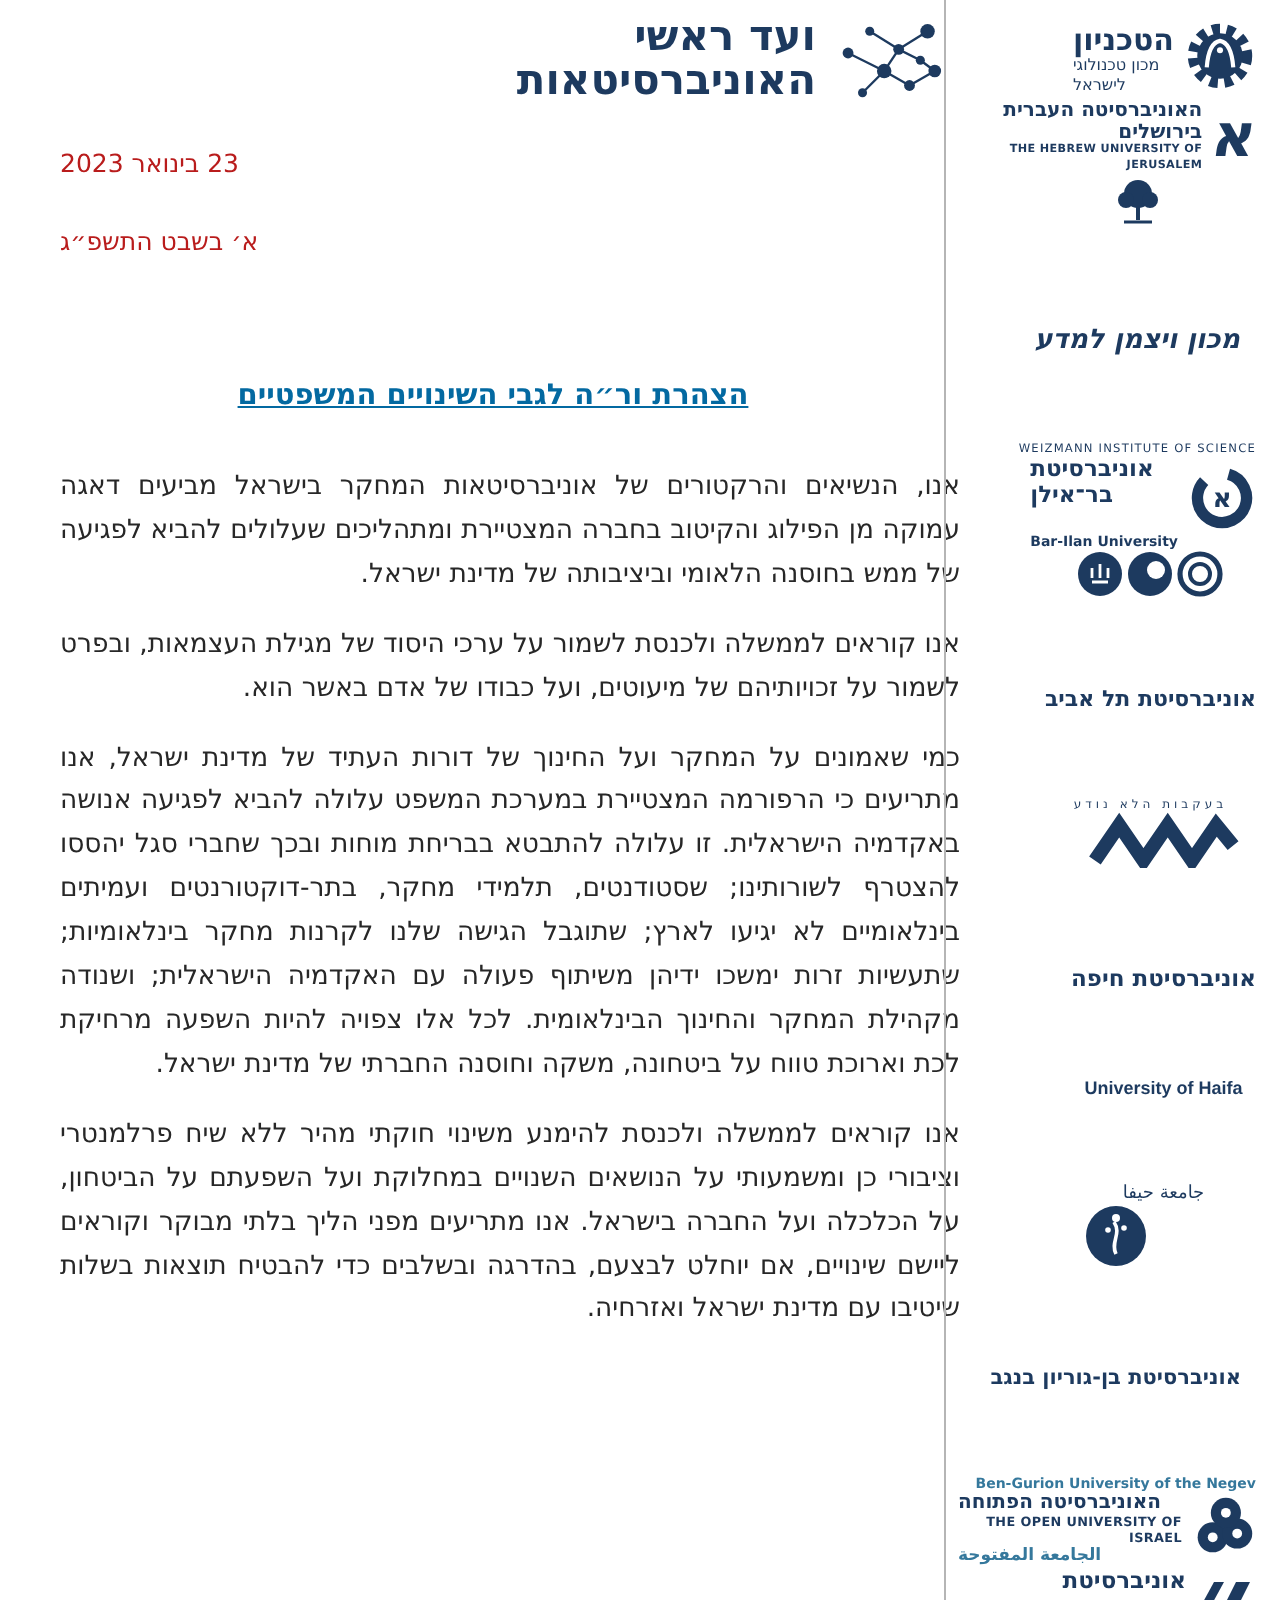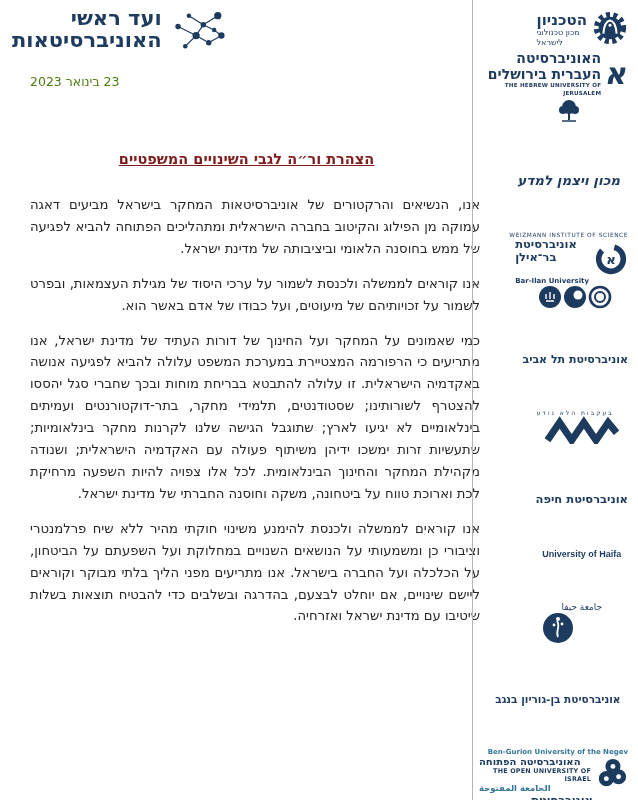--- a/index.html
+++ b/index.html
@@ -2,40 +2,40 @@
 <html lang="he"><head>
 <meta charset="utf-8">
 <style>
   html,body{margin:0;padding:0;}
   body{
     width:638px;height:800px;background:#ffffff;position:relative;overflow:hidden;
     font-family:"DejaVu Sans",sans-serif;color:#262626;
   }
   
   .main{position:absolute;left:0;top:0;width:493px;height:800px;}
-  .vera-header{display:flex;flex-direction:row;align-items:flex-start;
+  .vera-header{display:flex;flex-direction:row;justify-content:flex-end;align-items:flex-start;
     margin:8px 22px 0 12px;gap:7px;direction:ltr;}
   .vera-title{ text-align:right;color:#1d3a5f;font-weight:bold;font-size:21px;line-height:1.04;direction:rtl;}
-  .date-block{margin:16px 0 0 30px;direction:rtl;text-align:left;font-size:12.5px;color:#4d7c0f;width:220px;}
+  .date-block{margin:16px 0 0 30px;direction:rtl;text-align:left;font-size:12.5px;color:#b91c1c;width:220px;}
   .date-line2{margin-top:24px;}
   .doc-title{margin-top:62px;text-align:center;direction:rtl;font-size:14.5px;font-weight:bold;
-    text-decoration:underline;color:#7f1d1d;}
+    text-decoration:underline;color:#0369a1;}
   .paragraphs{margin:27px 13px 0 30px;direction:rtl;text-align:justify;font-size:13.2px;
     line-height:1.66;color:#272727;}
   .paragraphs p{margin:0 0 13px 0;}
   
   .sidebar{position:absolute;right:0;top:0;width:166px;height:800px;box-sizing:border-box;
     border-left:1px solid #b5b5b5;display:flex;flex-direction:column;justify-content:space-between;
     align-items:flex-end;padding:10px 10px 34px 6px;}
   .uni{direction:rtl;display:flex;align-items:center;gap:5px;text-align:right;color:#1d3a5f;}
   .uni .col{display:flex;flex-direction:column;align-items:flex-end;}
   .uni-col{direction:rtl;display:flex;flex-direction:column;align-items:center;text-align:center;color:#1d3a5f;gap:42px;}
   .t-name{font-weight:bold;font-size:15px;line-height:1;}
   .t-sub{font-size:8px;line-height:1.25;}
-  .hu-heb{font-size:14px;font-weight:bold;}
+  .hu-heb{font-size:10px;font-weight:bold;}
   .caps{font-size:5.6px;font-weight:bold;letter-spacing:.2px;line-height:1.4;}
   .hu-aleph{font-size:30px;font-weight:bold;color:#1d3a5f;transform:skewX(-8deg);line-height:1;}
   .wz-script{font-weight:bold;font-style:italic;font-size:13.5px;margin-top:2px;}
   .wz-caps{font-size:5.8px;letter-spacing:.6px;margin-top:2px;}
   .bi-name{font-weight:bold;font-size:11.5px;line-height:1.2;}
   .bi-sub{font-size:7px;font-weight:bold;margin-top:12px;}
   .tau-circles{display:flex;flex-direction:row;gap:1px;direction:ltr;}
   .tau-name{font-weight:bold;font-size:11px;margin-top:2px;}
   .tau-sub{font-size:6px;letter-spacing:2px;margin-top:1px;}
   .hf-name{font-weight:bold;font-size:11.5px;margin-top:2px;}
@@ -79,26 +79,27 @@
         <circle class="dot" cx="44" cy="38" r="3"></circle>
         <circle class="dot" cx="22" cy="8" r="2.5"></circle>
         <circle class="dot" cx="10" cy="20" r="3"></circle>
         <circle class="dot" cx="18" cy="42" r="2.5"></circle>
       </svg>
     </span>
   </div>
 
   <div class="date-block">
     <div>23 בינואר 2023</div>
+    <div class="date-line2">א׳ בשבט התשפ״ג</div>
   </div>
 
   <div class="doc-title">הצהרת ור״ה לגבי השינויים המשפטיים</div>
 
   <div class="paragraphs">
-    <p>אנו, הנשיאים והרקטורים של אוניברסיטאות המחקר בישראל מביעים דאגה עמוקה מן הפילוג והקיטוב בחברה הישראלית ומתהליכים הפתוחה להביא לפגיעה של ממש בחוסנה הלאומי וביציבותה של מדינת ישראל.</p>
+    <p>אנו, הנשיאים והרקטורים של אוניברסיטאות המחקר בישראל מביעים דאגה עמוקה מן הפילוג והקיטוב בחברה המצטיירת ומתהליכים שעלולים להביא לפגיעה של ממש בחוסנה הלאומי וביציבותה של מדינת ישראל.</p>
     <p>אנו קוראים לממשלה ולכנסת לשמור על ערכי היסוד של מגילת העצמאות, ובפרט לשמור על זכויותיהם של מיעוטים, ועל כבודו של אדם באשר הוא.</p>
     <p>כמי שאמונים על המחקר ועל החינוך של דורות העתיד של מדינת ישראל, אנו מתריעים כי הרפורמה המצטיירת במערכת המשפט עלולה להביא לפגיעה אנושה באקדמיה הישראלית. זו עלולה להתבטא בבריחת מוחות ובכך שחברי סגל יהססו להצטרף לשורותינו; שסטודנטים, תלמידי מחקר, בתר-דוקטורנטים ועמיתים בינלאומיים לא יגיעו לארץ; שתוגבל הגישה שלנו לקרנות מחקר בינלאומיות; שתעשיות זרות ימשכו ידיהן משיתוף פעולה עם האקדמיה הישראלית; ושנודה מקהילת המחקר והחינוך הבינלאומית. לכל אלו צפויה להיות השפעה מרחיקת לכת וארוכת טווח על ביטחונה, משקה וחוסנה החברתי של מדינת ישראל.</p>
     <p>אנו קוראים לממשלה ולכנסת להימנע משינוי חוקתי מהיר ללא שיח פרלמנטרי וציבורי כן ומשמעותי על הנושאים השנויים במחלוקת ועל השפעתם על הביטחון, על הכלכלה ועל החברה בישראל. אנו מתריעים מפני הליך בלתי מבוקר וקוראים ליישם שינויים, אם יוחלט לבצעם, בהדרגה ובשלבים כדי להבטיח תוצאות בשלות שיטיבו עם מדינת ישראל ואזרחיה.</p>
   </div>
 
 </div>
 
 <div class="sidebar">
 
   <div class="uni">

